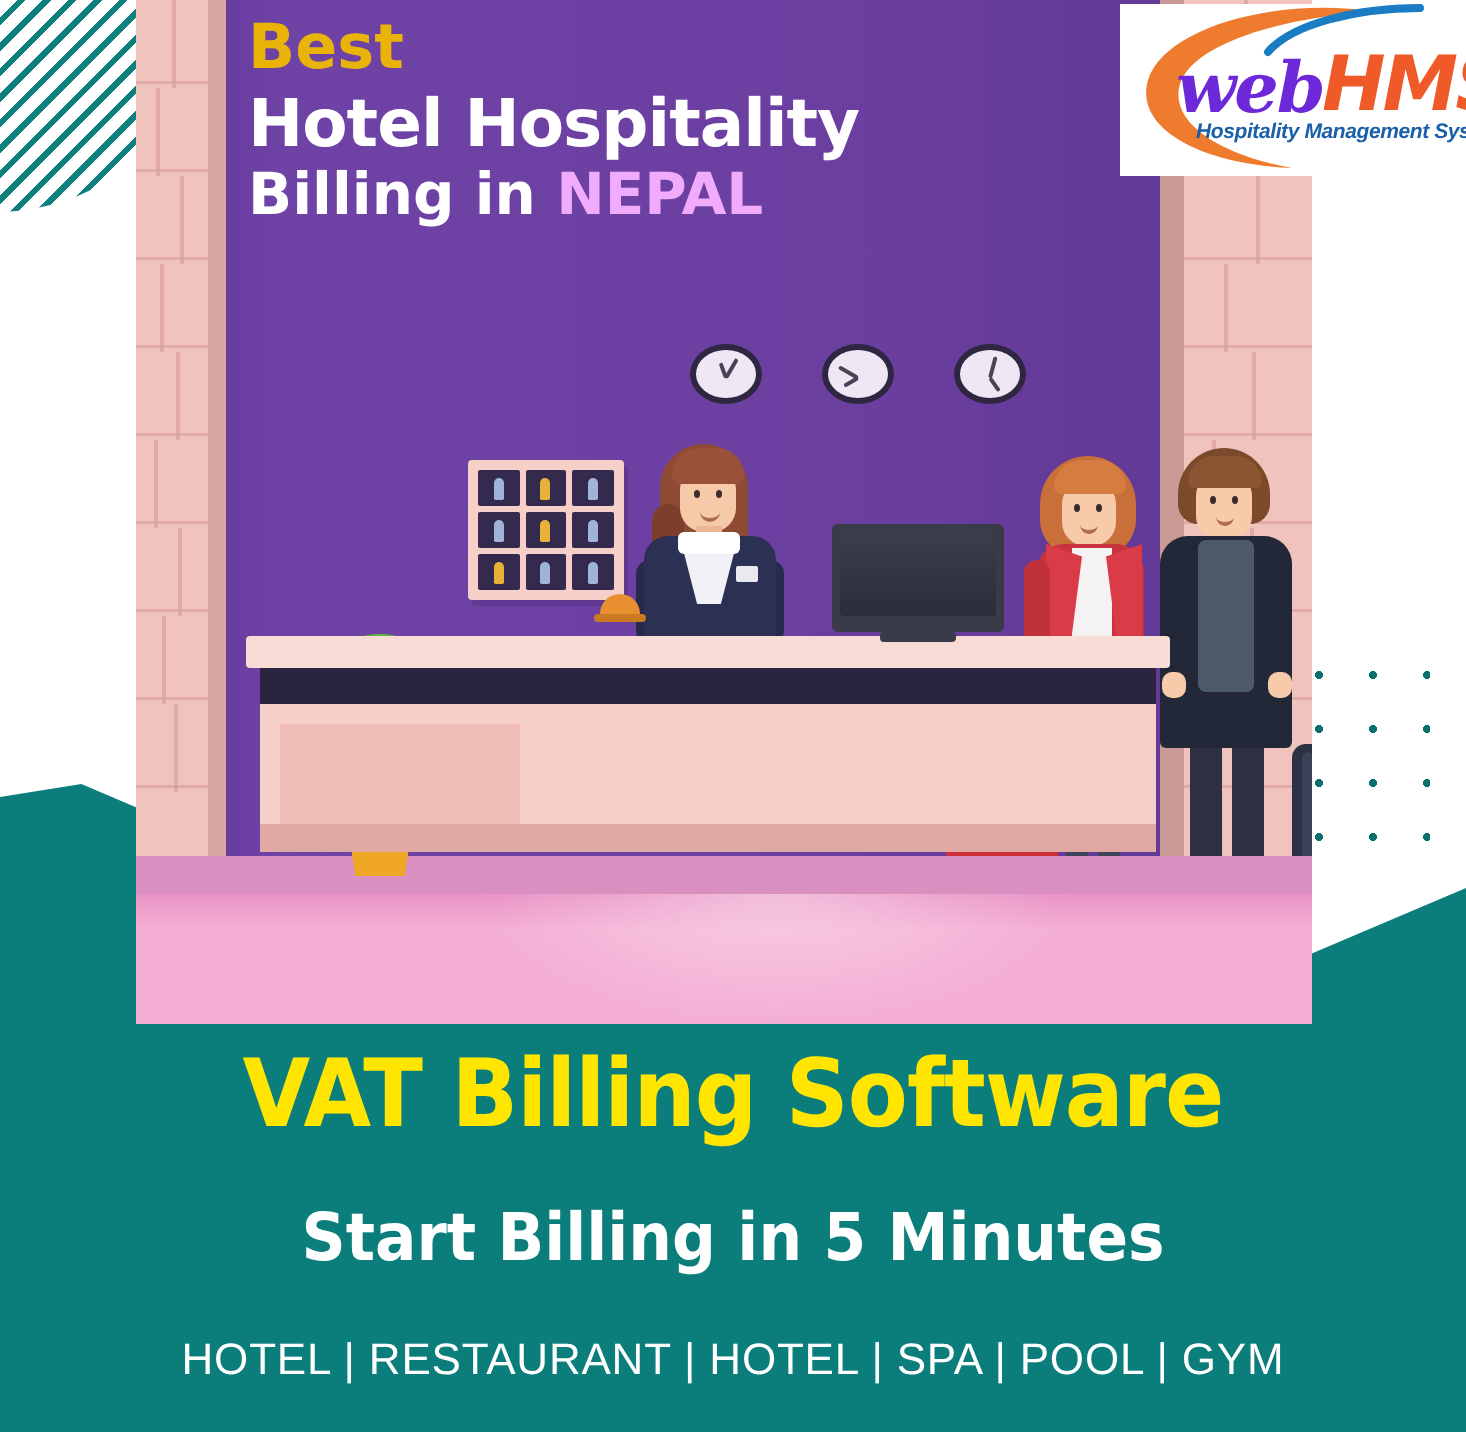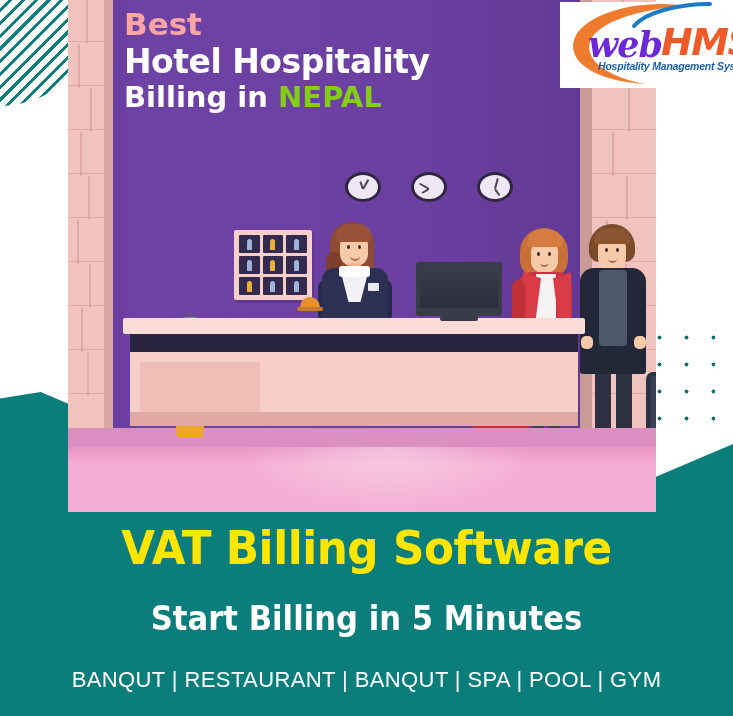--- a/index.html
+++ b/index.html
@@ -190,24 +190,24 @@
   .lug-red-h{position:absolute;left:428px;top:330px;width:4px;height:42px;background:#3b6fae;}
   .lug-red-h2{position:absolute;left:414px;top:328px;width:32px;height:4px;background:#3b6fae;border-radius:2px;}
   .lug-red-w1{position:absolute;left:410px;top:434px;width:9px;height:8px;background:#2c2c38;border-radius:50%;}
   .lug-red-w2{position:absolute;left:447px;top:434px;width:9px;height:8px;background:#2c2c38;border-radius:50%;}
   .lug-dark{position:absolute;left:578px;top:372px;width:58px;height:66px;background:#2c3244;border-radius:7px;}
   .lug-dark-l{position:absolute;left:583px;top:376px;width:6px;height:58px;background:#3b4257;border-radius:3px;}
   .lug-dark-w1{position:absolute;left:583px;top:436px;width:9px;height:8px;background:#1e2230;border-radius:50%;}
 
   
   .wall-text{position:absolute;left:56px;top:6px;width:470px;}
-  .wt1{font-family:"DejaVu Sans", sans-serif;font-weight:bold;font-size:31px;color:#fca5a5;line-height:1.18;}
+  .wt1{font-family:"DejaVu Sans", sans-serif;font-weight:bold;font-size:31px;color:#eab308;line-height:1.18;}
   .wt2{font-family:"DejaVu Sans", sans-serif;font-weight:bold;font-size:33px;color:#ffffff;line-height:1.14;letter-spacing:-0.5px;}
   .wt3{font-family:"DejaVu Sans", sans-serif;font-weight:bold;font-size:29px;color:#ffffff;line-height:1.18;}
-  .nepal{color:#84cc16;}
+  .nepal{color:#f0abfc;}
 
   
   .demo-btn{
     position:absolute;left:279px;top:478px;width:162px;height:26px;
     background:#5b3ba0;border-radius:6px;border:2px solid #f9c9e4;
     color:#ffffff;font-family:"Liberation Sans", sans-serif;font-size:15px;font-weight:bold;
     display:flex;align-items:center;justify-content:center;box-sizing:border-box;letter-spacing:0.2px;
     cursor:pointer;
   }
 
@@ -376,21 +376,21 @@
       <div class="wt1">Best</div>
       <div class="wt2">Hotel Hospitality</div>
       <div class="wt3"><span>Billing in </span><span class="nepal">NEPAL</span></div>
     </div>
 
   </div>
 
   <div class="teal-band"></div>
   <div class="headline">VAT Billing Software</div>
   <div class="subheadline">Start Billing in 5 Minutes</div>
-  <div class="services">BANQUT | RESTAURANT | BANQUT | SPA | POOL | GYM</div>
+  <div class="services">HOTEL | RESTAURANT | HOTEL | SPA | POOL | GYM</div>
 
   <div class="logo">
     <svg class="logo-sw" viewBox="0 0 172 86">
       <path d="M128 4 C78 -4 22 12 14 38 C7 62 40 80 86 82 C52 76 24 60 30 40 C36 20 82 6 128 4 Z" fill="#ef7b2e"></path>
       <path d="M150 2 C118 2 86 10 74 24" stroke="#1a7dc4" stroke-width="4" fill="none" stroke-linecap="round"></path>
     </svg>
     <div class="logo-web">web</div>
     <div class="logo-hms">HMS</div>
     <div class="logo-tag">Hospitality Management System</div>
   </div>

